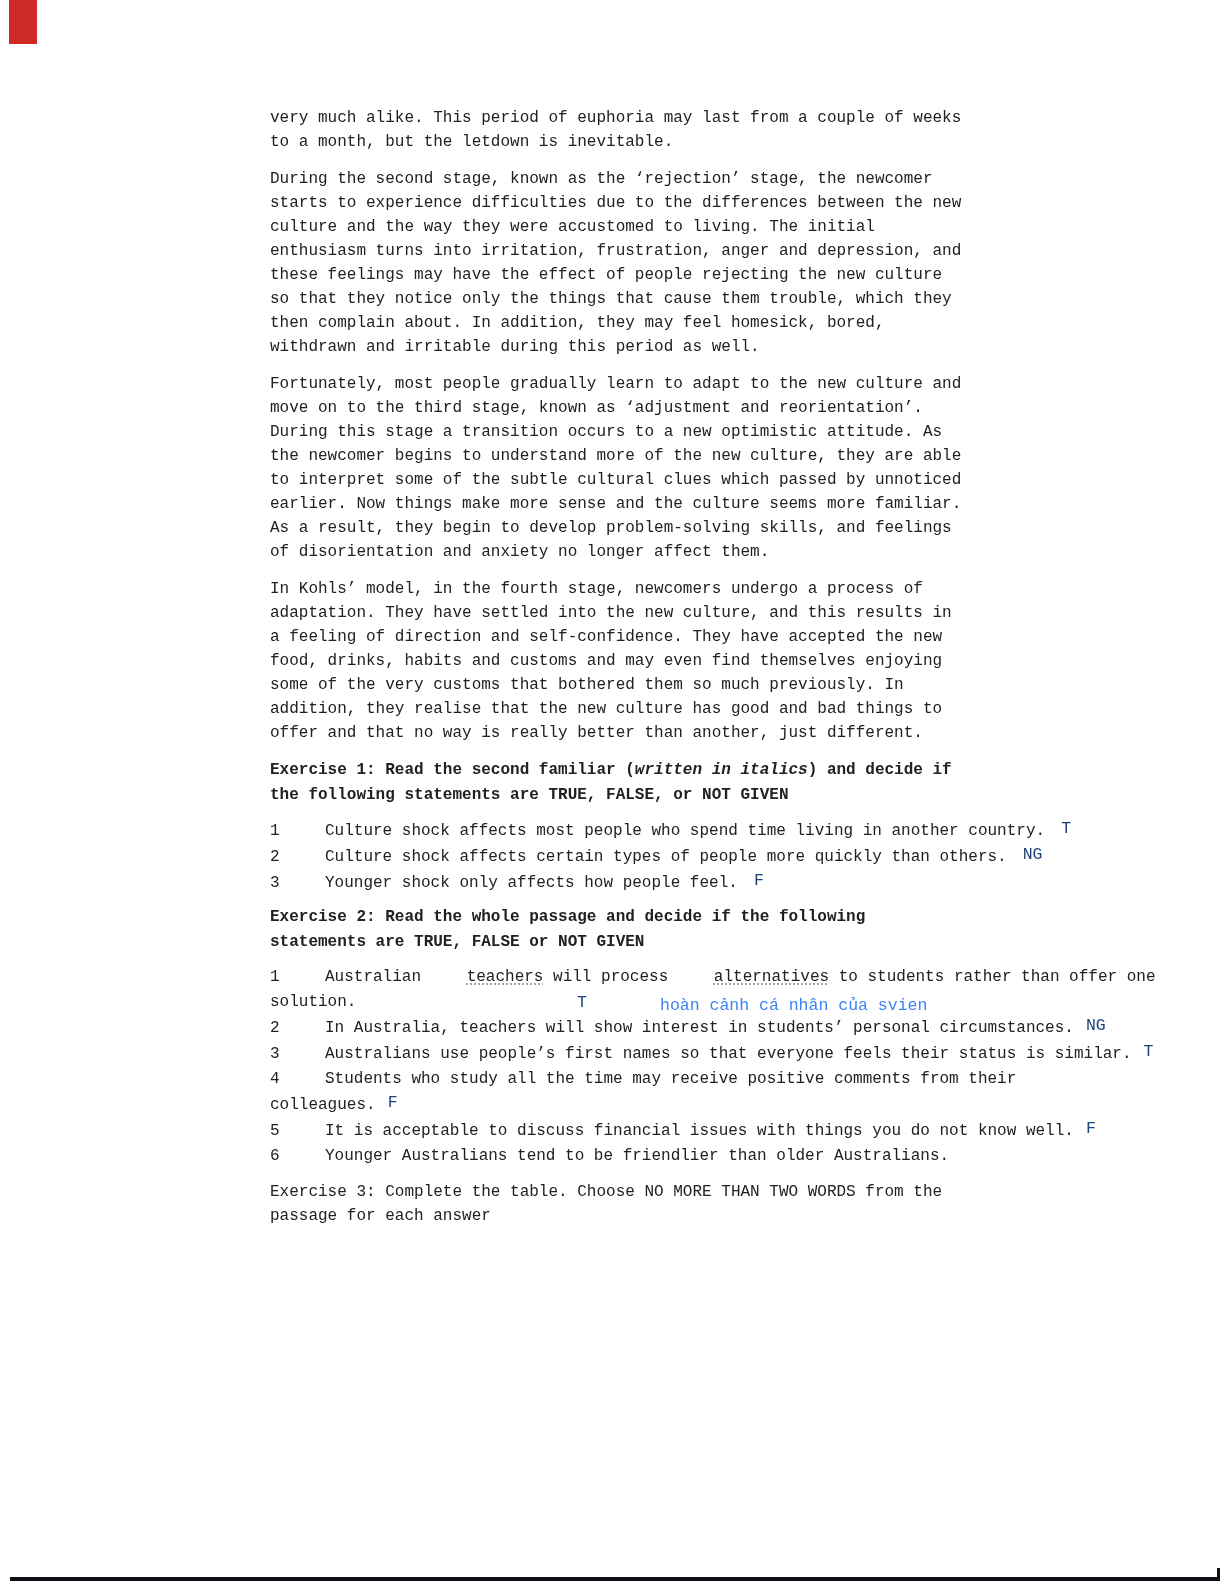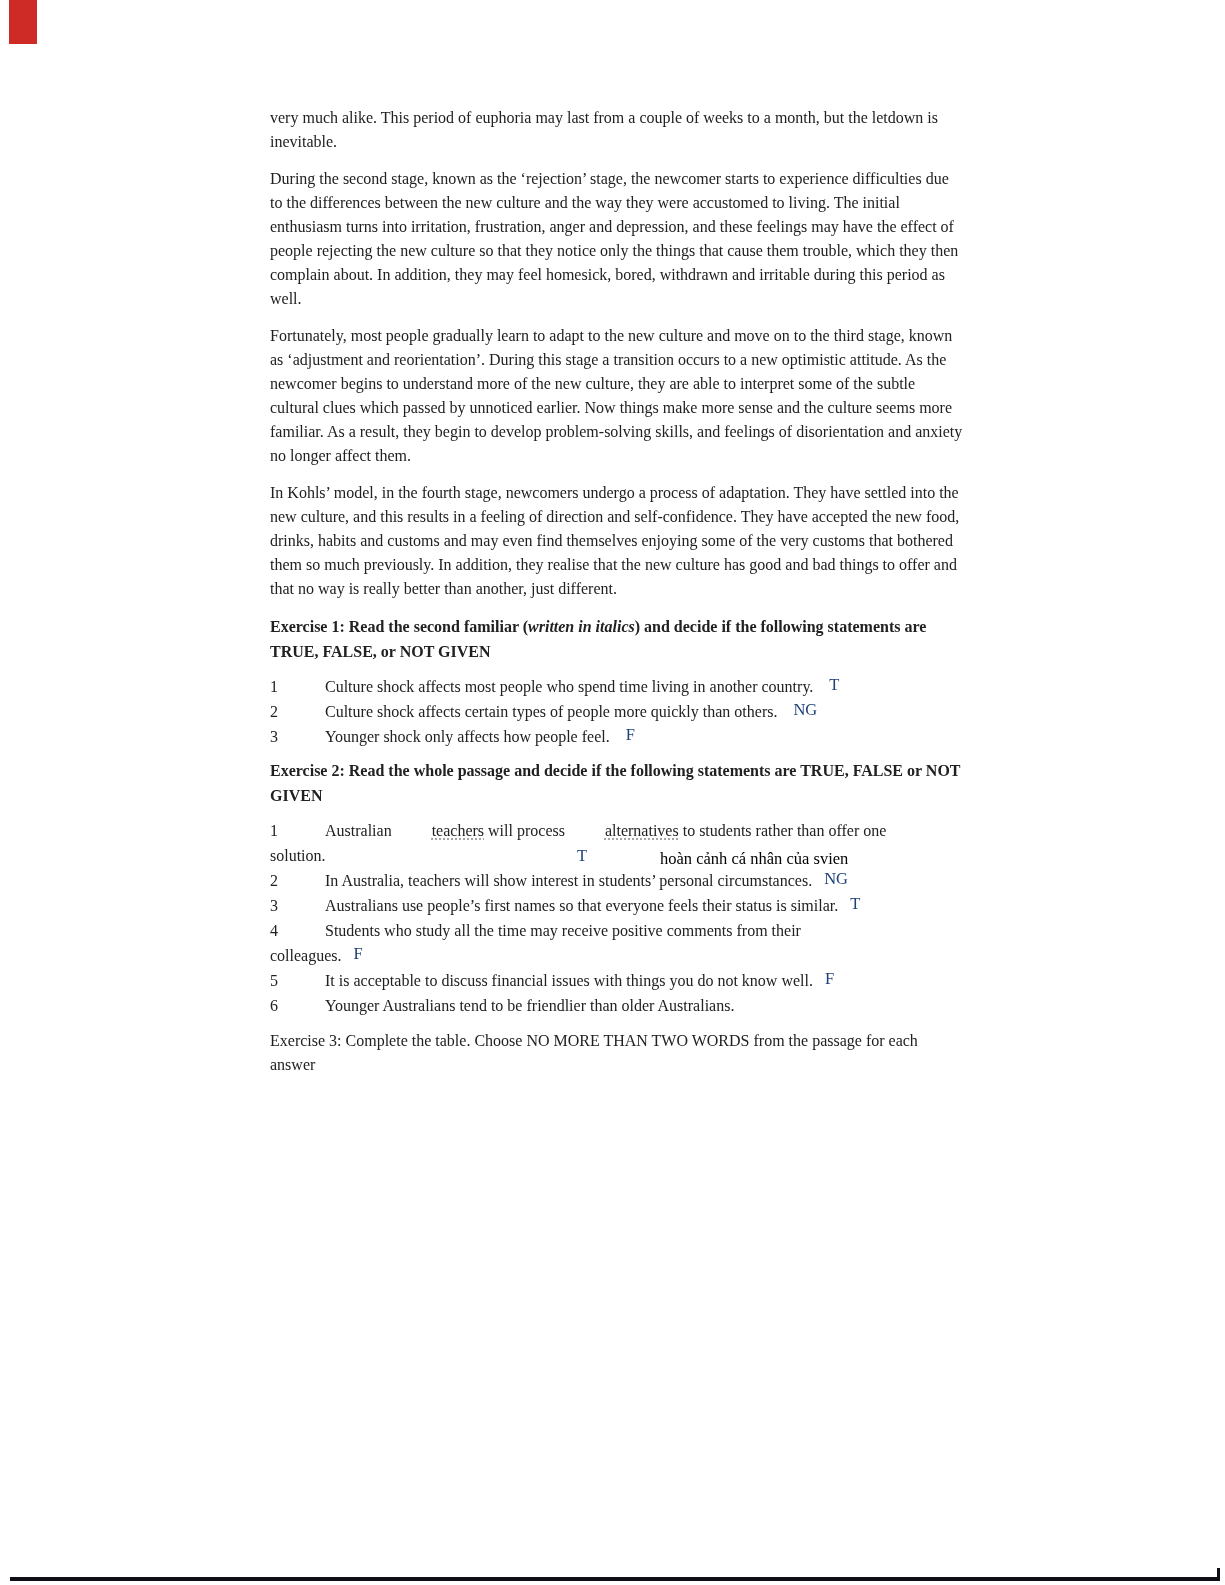--- a/index.html
+++ b/index.html
@@ -3,21 +3,21 @@
 <meta charset="utf-8">
 <title>Culture Shock Worksheet</title>
 <style>
   html, body { margin: 0; padding: 0; background: #ffffff; }
   .page {
     position: relative;
     width: 1225px;
     height: 1585px;
     background: #ffffff;
     overflow: hidden;
-    font-family: Liberation Serif, serif;
+    font-family: Liberation Mono, monospace;
   }
   .corner-mark {
     position: absolute;
     left: 9px; top: 0;
     width: 28px; height: 44px;
     background: #ce2b26;
   }
   .content {
     position: absolute;
     left: 270px; top: 106px;
@@ -48,21 +48,21 @@
   .ans-below {
     position: absolute;
     left: 307px; top: 25px;
     color: #1e4179;
     font-size: 16.5px;
     line-height: 25px;
   }
   .viet {
     position: absolute;
     left: 390px; top: 28px;
-    color: #000000;
+    color: #3b82f6;
     font-size: 16.5px;
     line-height: 25px;
     white-space: nowrap;
   }
   .dotted {
     text-decoration: underline;
     text-decoration-style: dotted;
     text-decoration-color: #8f8f8f;
     text-underline-offset: 3px;
     padding-left: 36px;

